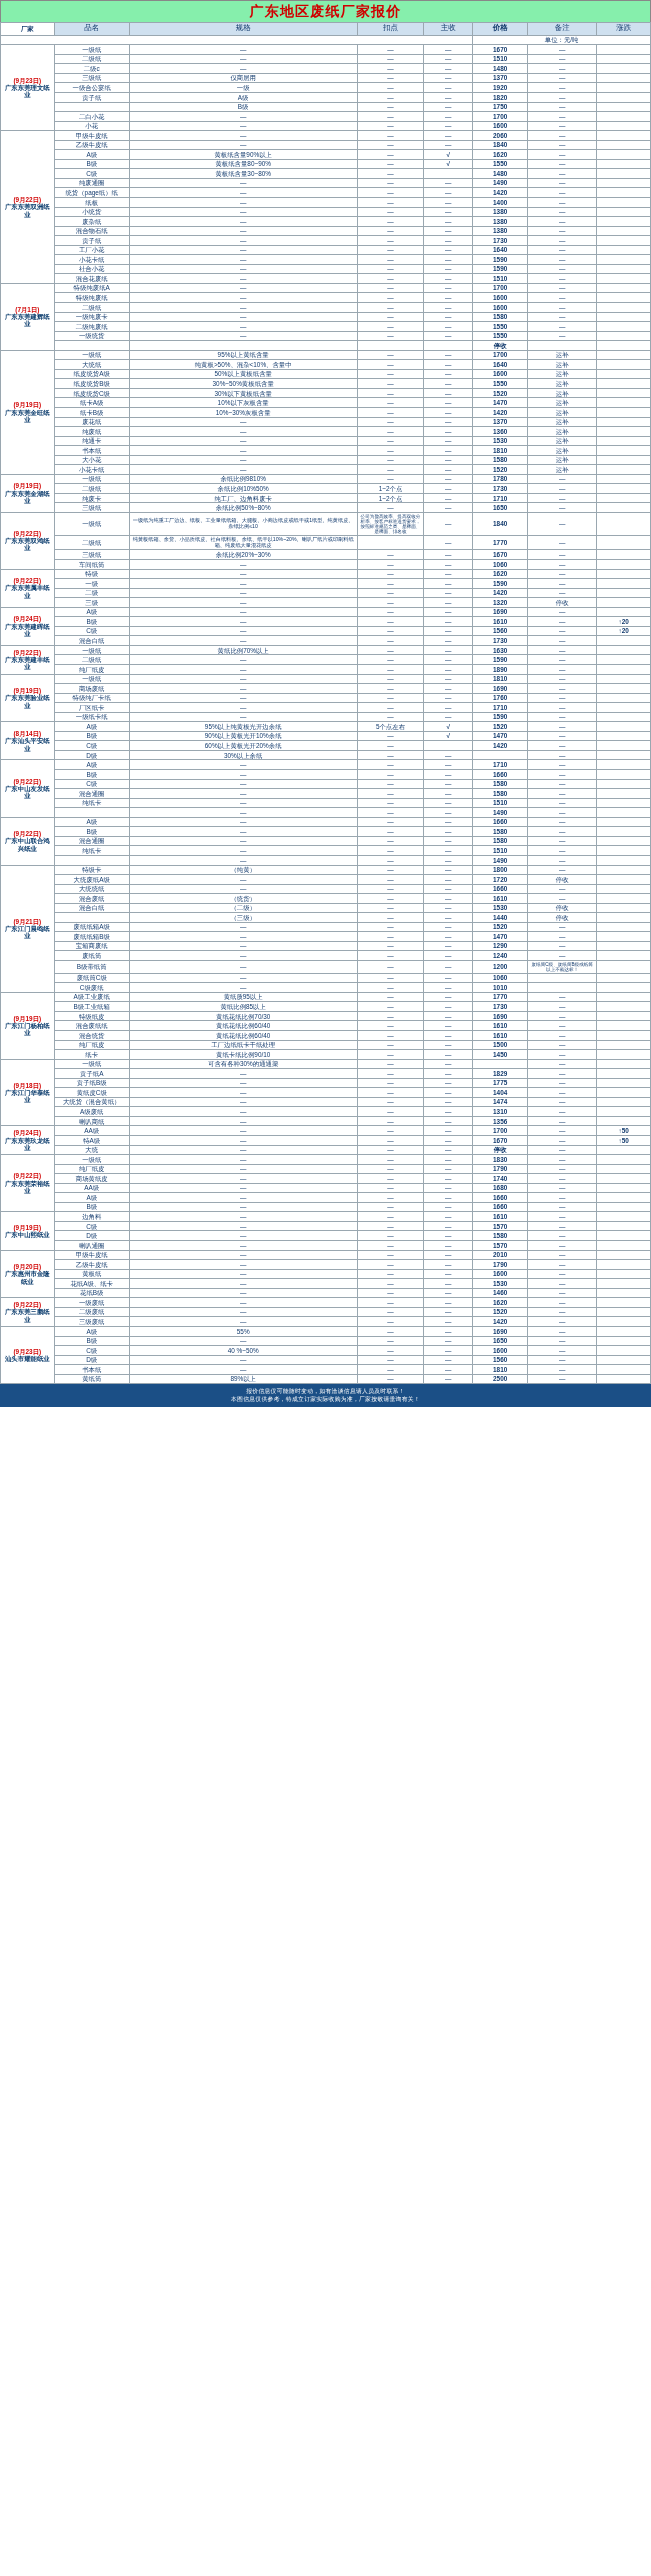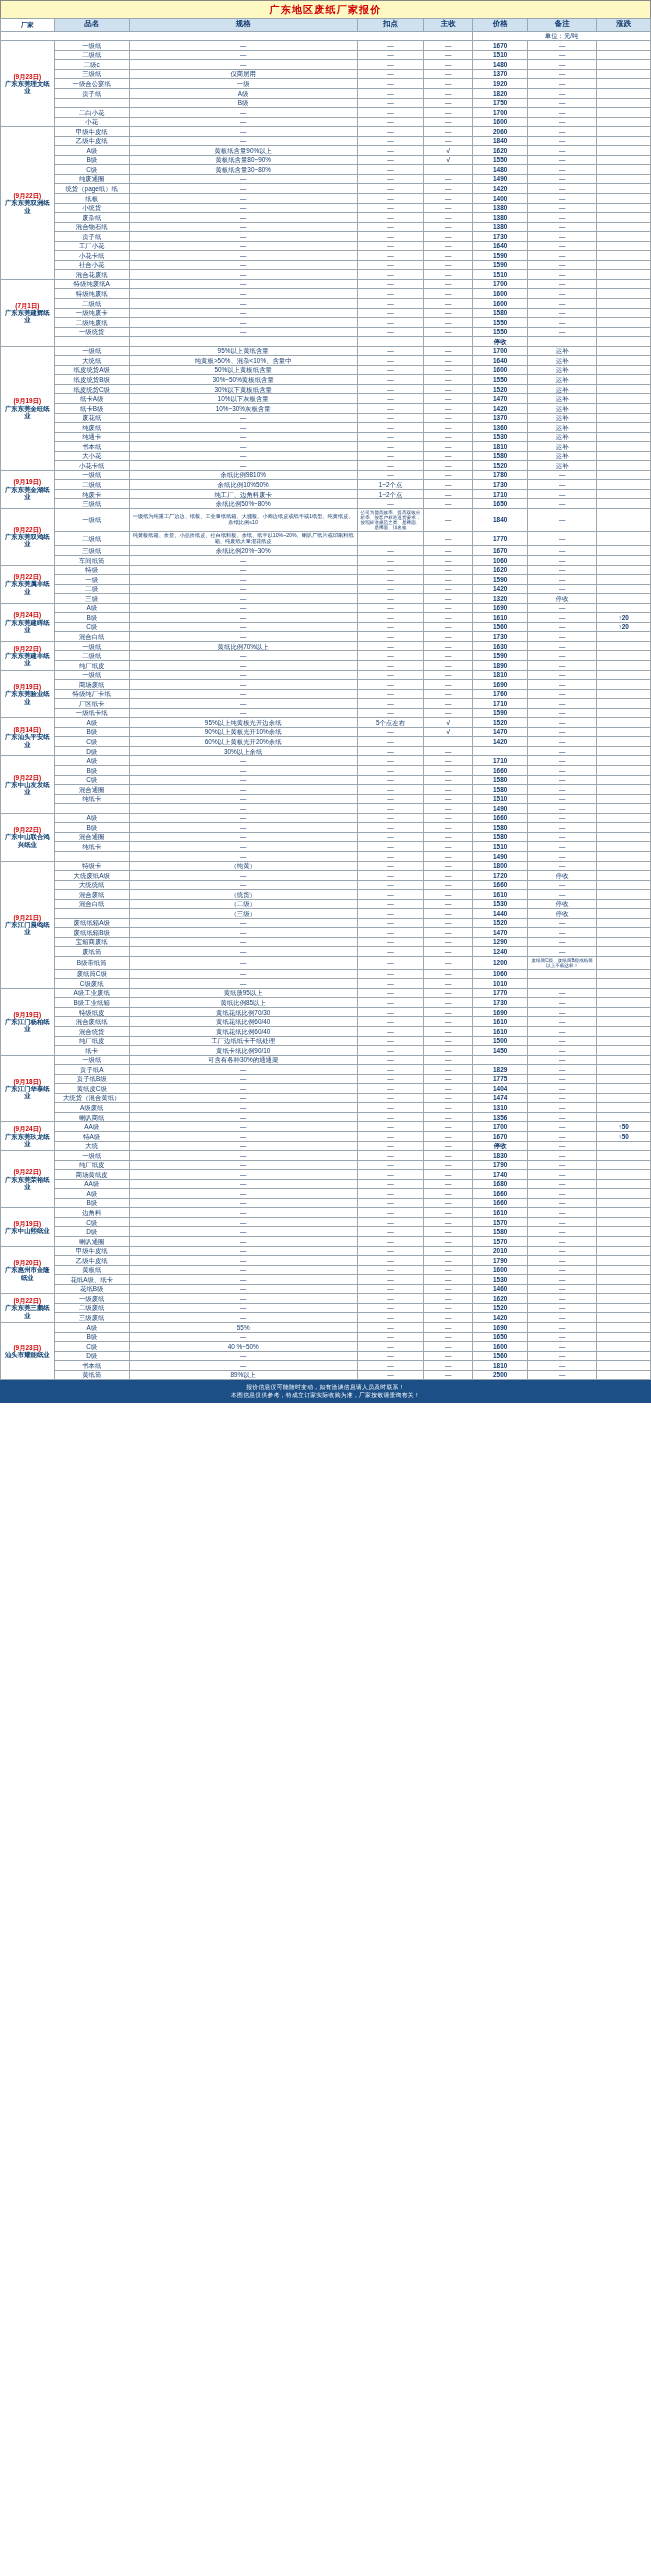--- a/index.html
+++ b/index.html
@@ -4,25 +4,25 @@
 <style>
   * { box-sizing: border-box; }
   body {
     margin: 0;
     background: #ffffff;
     font-family: "Liberation Sans", sans-serif;
     width: 651px;
   }
   .page { width: 651px; position: relative; }
   .title-bar {
-    background: #fef9c3;
+    background: #86efac;
     text-align: center;
     color: #d00000;
     font-weight: bold;
-    font-size: 10px;
+    font-size: 14px;
     letter-spacing: 1.2px;
     padding: 1.7px 0 1.2px 0;
     border: 0.6px solid #888;
     border-bottom: none;
   }
   table.main {
     width: 651px;
     border-collapse: collapse;
     table-layout: fixed;
     font-size: 6.4px;
@@ -31,21 +31,21 @@
     border: 0.6px solid #9aa7b0;
     padding: 0.6px 1.2px;
     text-align: center;
     vertical-align: middle;
     line-height: 1.15;
     color: #123a6d;
   }
   thead th {
     background: #cfe0ef;
     color: #0b3c6d;
-    font-weight: bold;
+    font-weight: normal;
     font-size: 7.5px;
     height: 12.8px;
   }
   .unit-row td {
     border: none;
     text-align: right;
     font-size: 6.4px;
     padding-right: 4.6px;
     color: #000;
     height: 9.3px;

